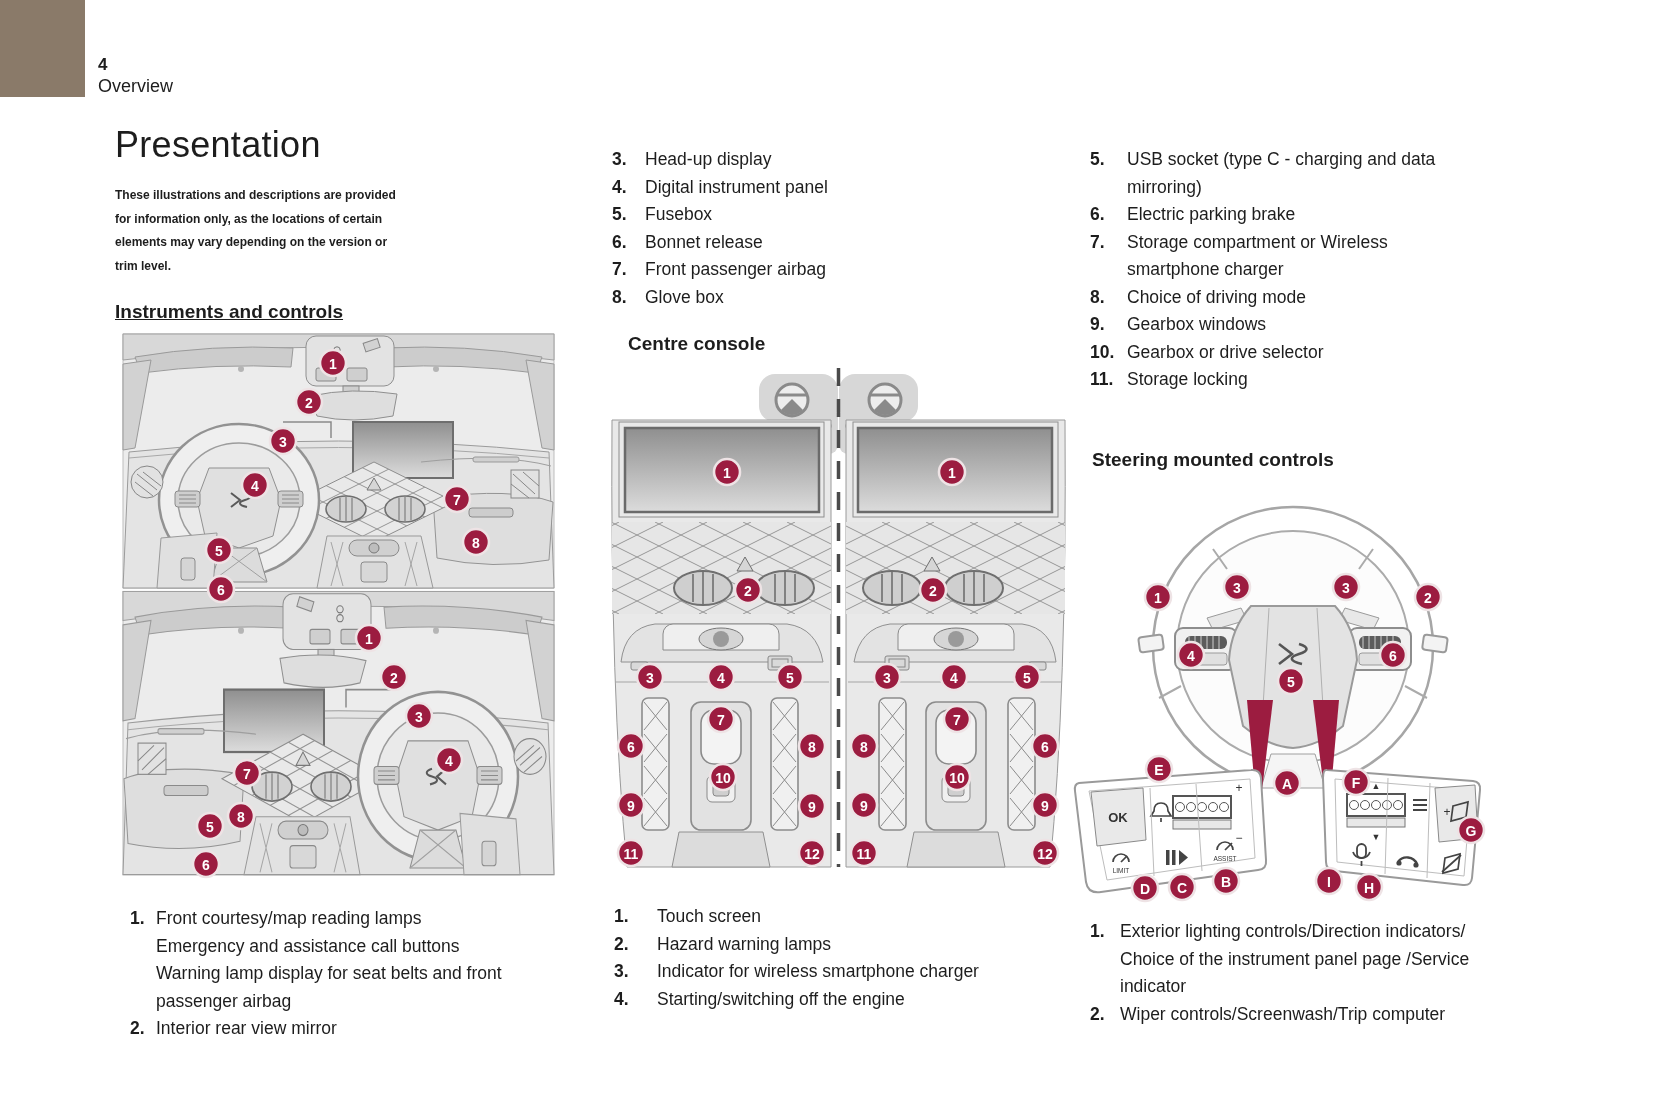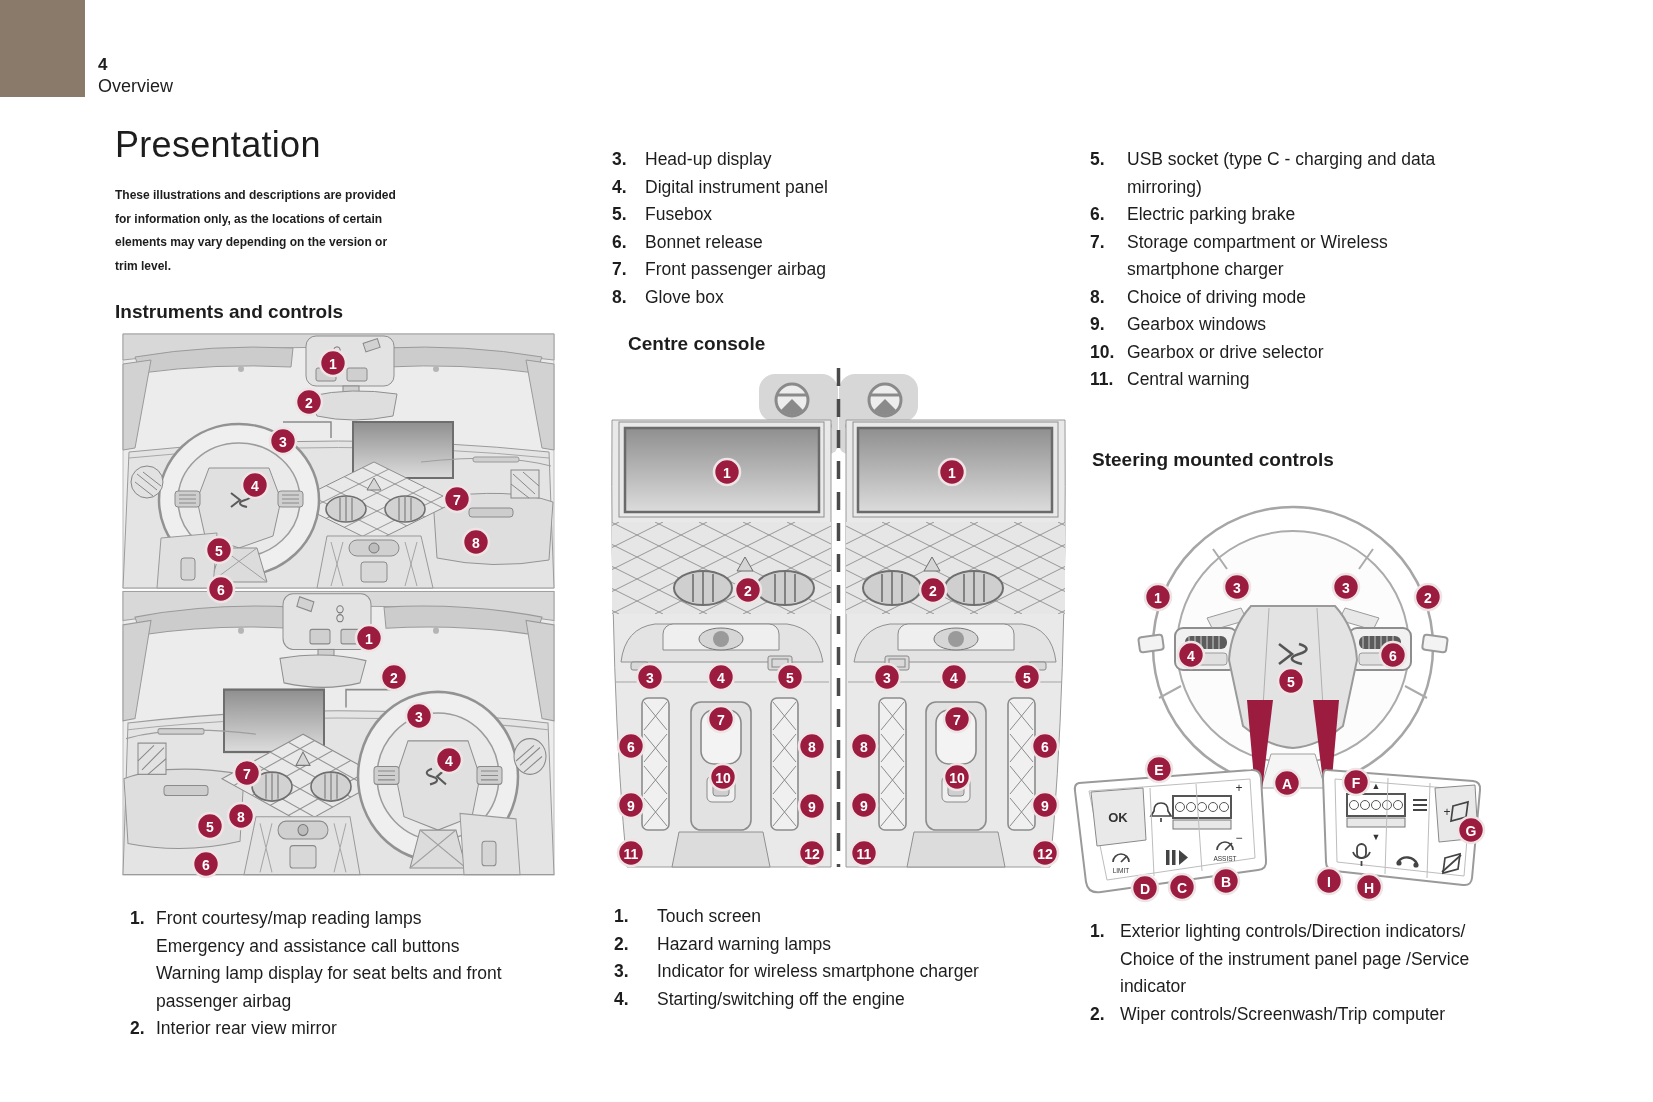--- a/index.html
+++ b/index.html
@@ -8,21 +8,21 @@
     font-family:"Liberation Sans", sans-serif;color:#1d1d1d;overflow:hidden;
   }
   .abs{position:absolute;}
   svg{overflow:visible;display:block;}
   .corner-block{left:0;top:0;width:85px;height:97px;background:#8a7a69;}
   .page-num{left:98px;top:56px;font-size:17px;font-weight:700;line-height:1;}
   .page-section{left:98px;top:76px;font-size:18px;line-height:1.2;}
   .title{left:115px;top:124px;font-size:36px;font-weight:500;letter-spacing:.3px;}
   .intro{left:115px;top:184px;width:460px;font-size:12px;line-height:23.5px;white-space:pre-line;font-weight:bold;}
   .h2{font-size:19px;font-weight:700;}
-  .h2.instruments{left:115px;top:301px;}
+  .h2.instruments{left:115px;top:301px;text-decoration:underline;}
   .h2.console{left:628px;top:333px;}
   .h2.steering{left:1092px;top:449px;}
   .list{display:grid;row-gap:0;}
   .lrow{display:grid;}
   .lnum{font-weight:700;}
   .ltxt{white-space:pre-line;}
   .list,.lrow{font-size:17.5px;line-height:27.5px;}
   
   .dashlist{left:612px;top:146px;width:430px;}
   .dashlist .lrow{grid-template-columns:33px 1fr;}
@@ -368,21 +368,21 @@
   <div class="lrow">
       <span class="lnum">9.</span>
       <span class="ltxt">Gearbox windows</span>
     </div>
   <div class="lrow">
       <span class="lnum">10.</span>
       <span class="ltxt">Gearbox or drive selector</span>
     </div>
   <div class="lrow">
       <span class="lnum">11.</span>
-      <span class="ltxt">Central warning</span>
+      <span class="ltxt">Storage locking</span>
     </div>
 </div>
 
 <div class="abs h2 steering">Steering mounted controls</div>
 
 <svg class="abs" style="left:1055px;top:478px" width="440" height="420" viewBox="0 0 440 420">
 
   <circle cx="238" cy="169" r="140" fill="#ffffff" stroke="#a6a6a6" stroke-width="2.5"></circle>
   <circle cx="238" cy="169" r="116" fill="#fcfcfc" stroke="#ababab" stroke-width="2"></circle>
   <path d="M158,71 L172,91 M318,71 L304,91 M104,220 L126,208 M372,220 L350,208" stroke="#ababab" stroke-width="2"></path>

